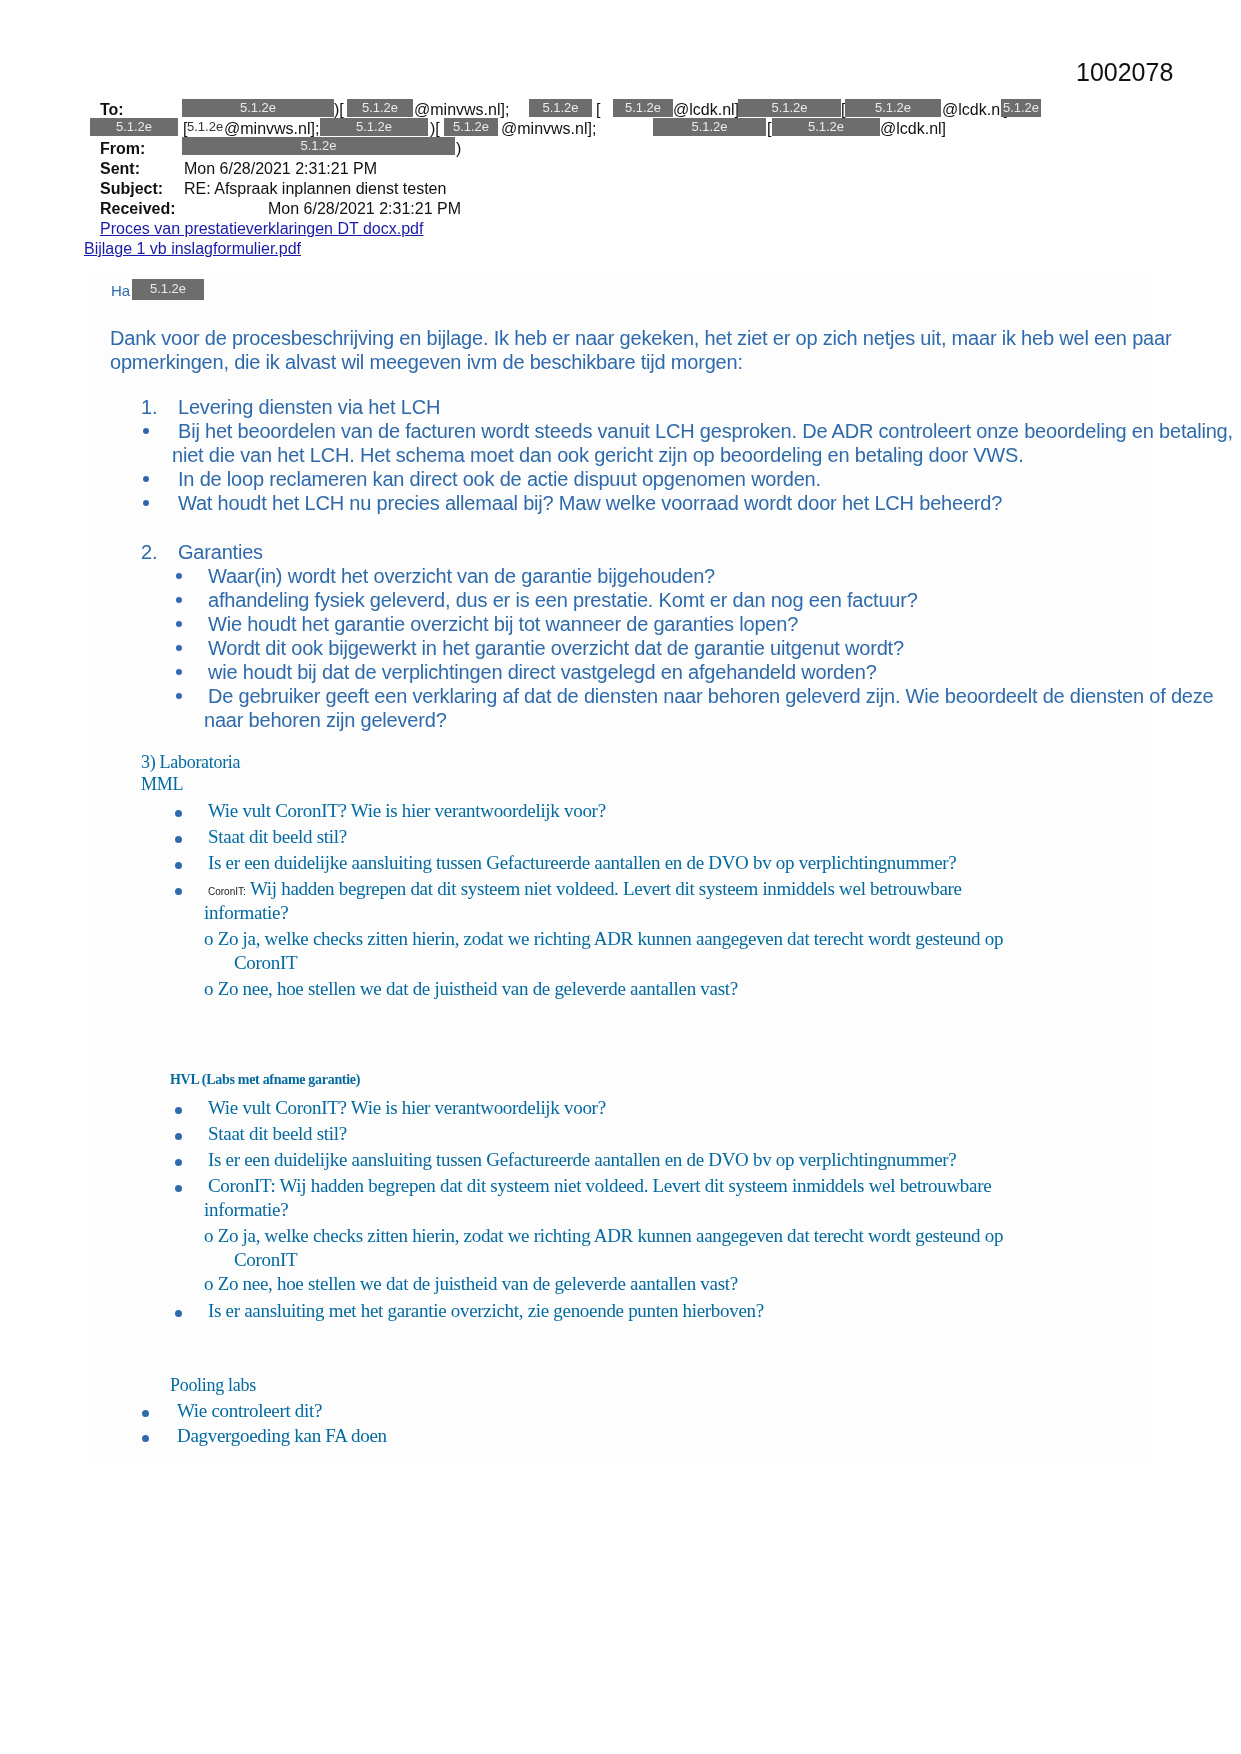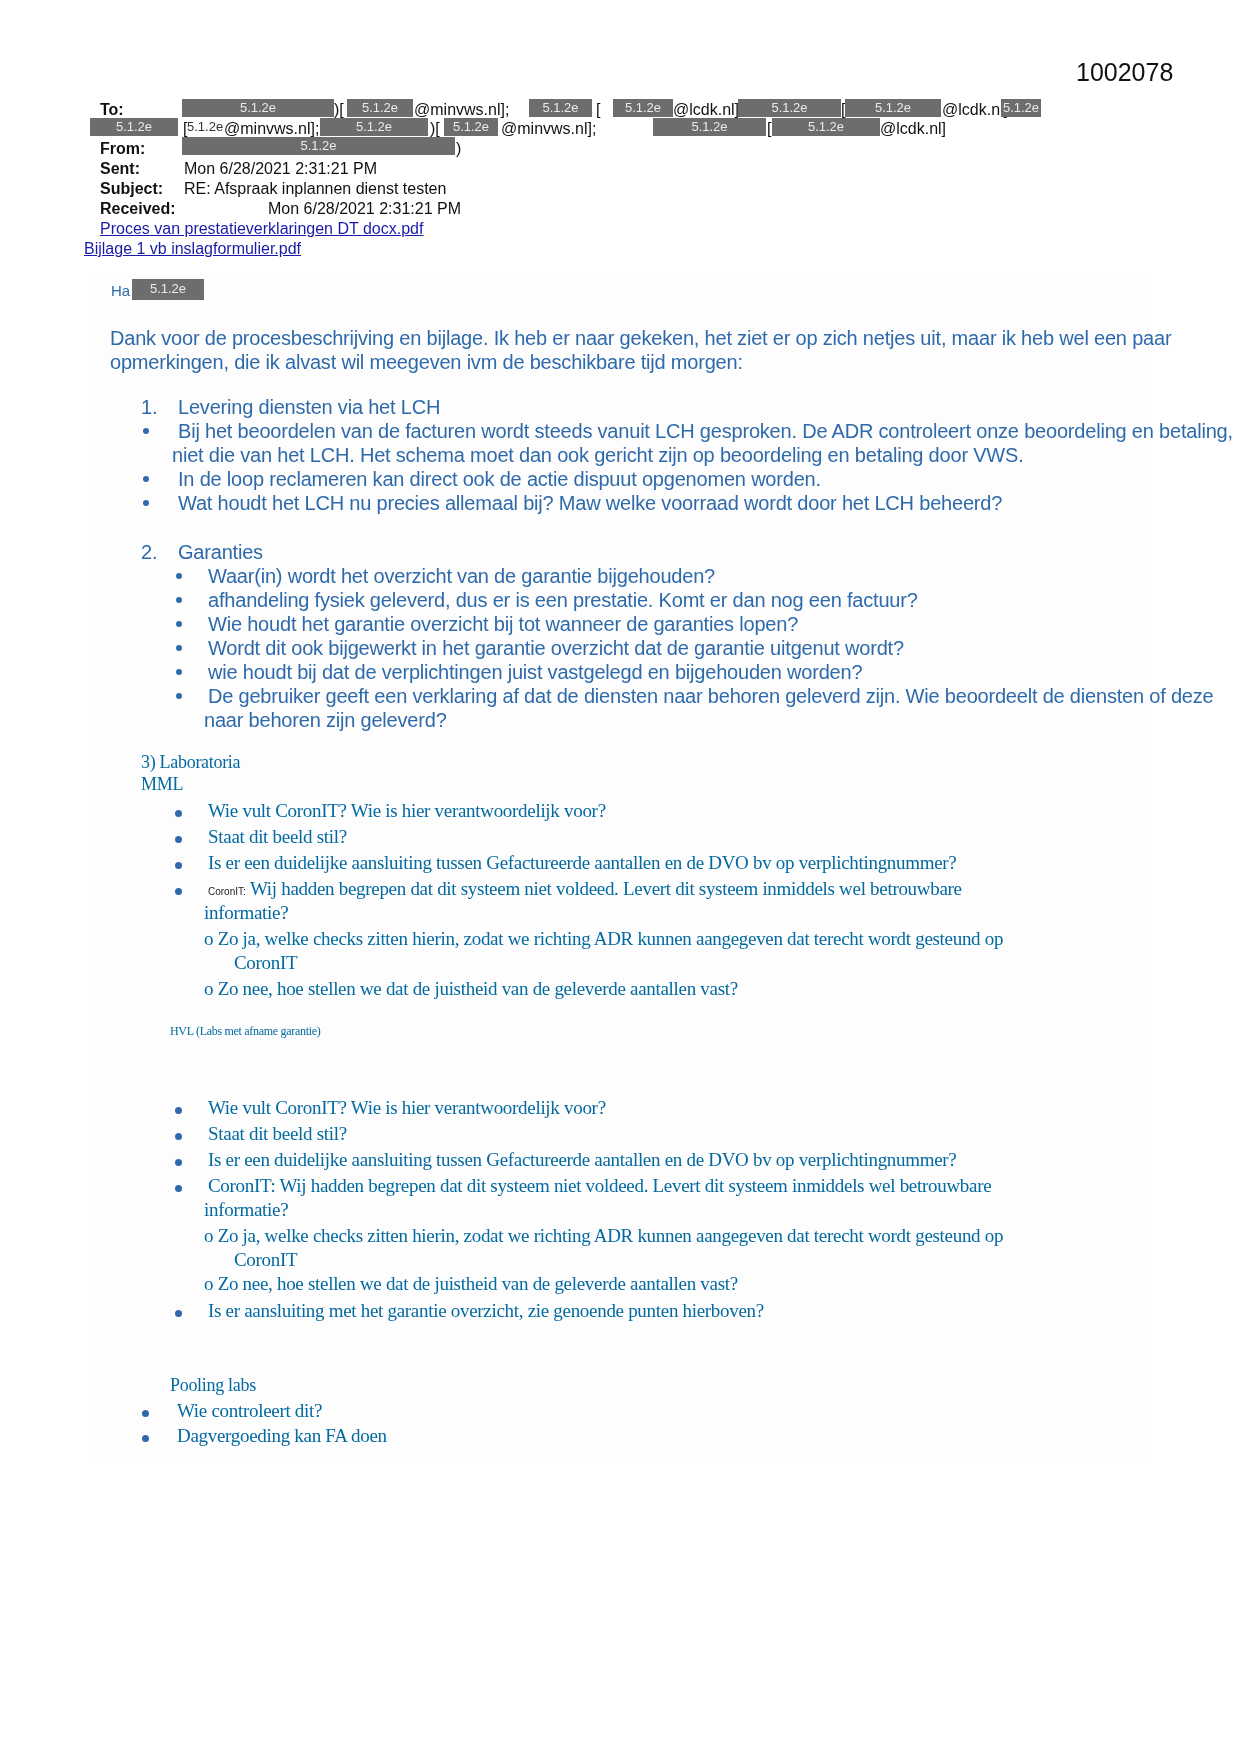--- a/index.html
+++ b/index.html
@@ -85,21 +85,21 @@
 <div class="abs calibri" style="left:178px;top:541px;">Garanties</div>
 <div class="bullet" style="left:176px;top:573px;"></div>
 <div class="abs calibri" style="left:208px;top:565px;">Waar(in) wordt het overzicht van de garantie bijgehouden?</div>
 <div class="bullet" style="left:176px;top:597px;"></div>
 <div class="abs calibri" style="left:208px;top:589px;">afhandeling fysiek geleverd, dus er is een prestatie. Komt er dan nog een factuur?</div>
 <div class="bullet" style="left:176px;top:621px;"></div>
 <div class="abs calibri" style="left:208px;top:613px;">Wie houdt het garantie overzicht bij tot wanneer de garanties lopen?</div>
 <div class="bullet" style="left:176px;top:645px;"></div>
 <div class="abs calibri" style="left:208px;top:637px;">Wordt dit ook bijgewerkt in het garantie overzicht dat de garantie uitgenut wordt?</div>
 <div class="bullet" style="left:176px;top:669px;"></div>
-<div class="abs calibri" style="left:208px;top:661px;">wie houdt bij dat de verplichtingen juist vastgelegd en bijgehouden worden?</div>
+<div class="abs calibri" style="left:208px;top:661px;">wie houdt bij dat de verplichtingen direct vastgelegd en afgehandeld worden?</div>
 <div class="bullet" style="left:176px;top:693px;"></div>
 <div class="abs calibri" style="left:208px;top:685px;">De gebruiker geeft een verklaring af dat de diensten naar behoren geleverd zijn. Wie beoordeelt de diensten of deze</div>
 <div class="abs calibri" style="left:204px;top:709px;">naar behoren zijn geleverd?</div>
 
 <div class="abs serif" style="left:141px;top:752px;font-size:18px;">3) Laboratoria</div>
 <div class="abs serif" style="left:141px;top:774px;font-size:18px;">MML</div>
 
 <div class="bullet-s" style="left:175px;top:810px;"></div>
 <div class="abs serif" style="left:208px;top:800px;">Wie vult CoronIT? Wie is hier verantwoordelijk voor?</div>
 <div class="bullet-s" style="left:175px;top:836px;"></div>
@@ -108,21 +108,21 @@
 <div class="abs serif" style="left:208px;top:852px;">Is er een duidelijke aansluiting tussen Gefactureerde aantallen en de DVO bv op verplichtingnummer?</div>
 <div class="bullet-s" style="left:175px;top:888px;"></div>
 <div class="abs" style="left:208px;top:878px;">
   <span class="small-sans">CoronIT:</span><span class="serif"> Wij hadden begrepen dat dit systeem niet voldeed. Levert dit systeem inmiddels wel betrouwbare</span>
 </div>
 <div class="abs serif" style="left:204px;top:902px;">informatie?</div>
 <div class="abs serif" style="left:204px;top:928px;">o Zo ja, welke checks zitten hierin, zodat we richting ADR kunnen aangegeven dat terecht wordt gesteund op</div>
 <div class="abs serif" style="left:234px;top:952px;">CoronIT</div>
 <div class="abs serif" style="left:204px;top:978px;">o Zo nee, hoe stellen we dat de juistheid van de geleverde aantallen vast?</div>
 
-<div class="abs serif" style="left:170px;top:1024px;font-size:12px;">HVL (Labs met afname garantie)</div>
+<div class="abs serif" style="left:170px;top:1072px;font-size:14px;font-weight:bold;">HVL (Labs met afname garantie)</div>
 <div class="bullet-s" style="left:175px;top:1107px;"></div>
 <div class="abs serif" style="left:208px;top:1097px;">Wie vult CoronIT? Wie is hier verantwoordelijk voor?</div>
 <div class="bullet-s" style="left:175px;top:1133px;"></div>
 <div class="abs serif" style="left:208px;top:1123px;">Staat dit beeld stil?</div>
 <div class="bullet-s" style="left:175px;top:1159px;"></div>
 <div class="abs serif" style="left:208px;top:1149px;">Is er een duidelijke aansluiting tussen Gefactureerde aantallen en de DVO bv op verplichtingnummer?</div>
 <div class="bullet-s" style="left:175px;top:1185px;"></div>
 <div class="abs serif" style="left:208px;top:1175px;">CoronIT: Wij hadden begrepen dat dit systeem niet voldeed. Levert dit systeem inmiddels wel betrouwbare</div>
 <div class="abs serif" style="left:204px;top:1199px;">informatie?</div>
 <div class="abs serif" style="left:204px;top:1225px;">o Zo ja, welke checks zitten hierin, zodat we richting ADR kunnen aangegeven dat terecht wordt gesteund op</div>

